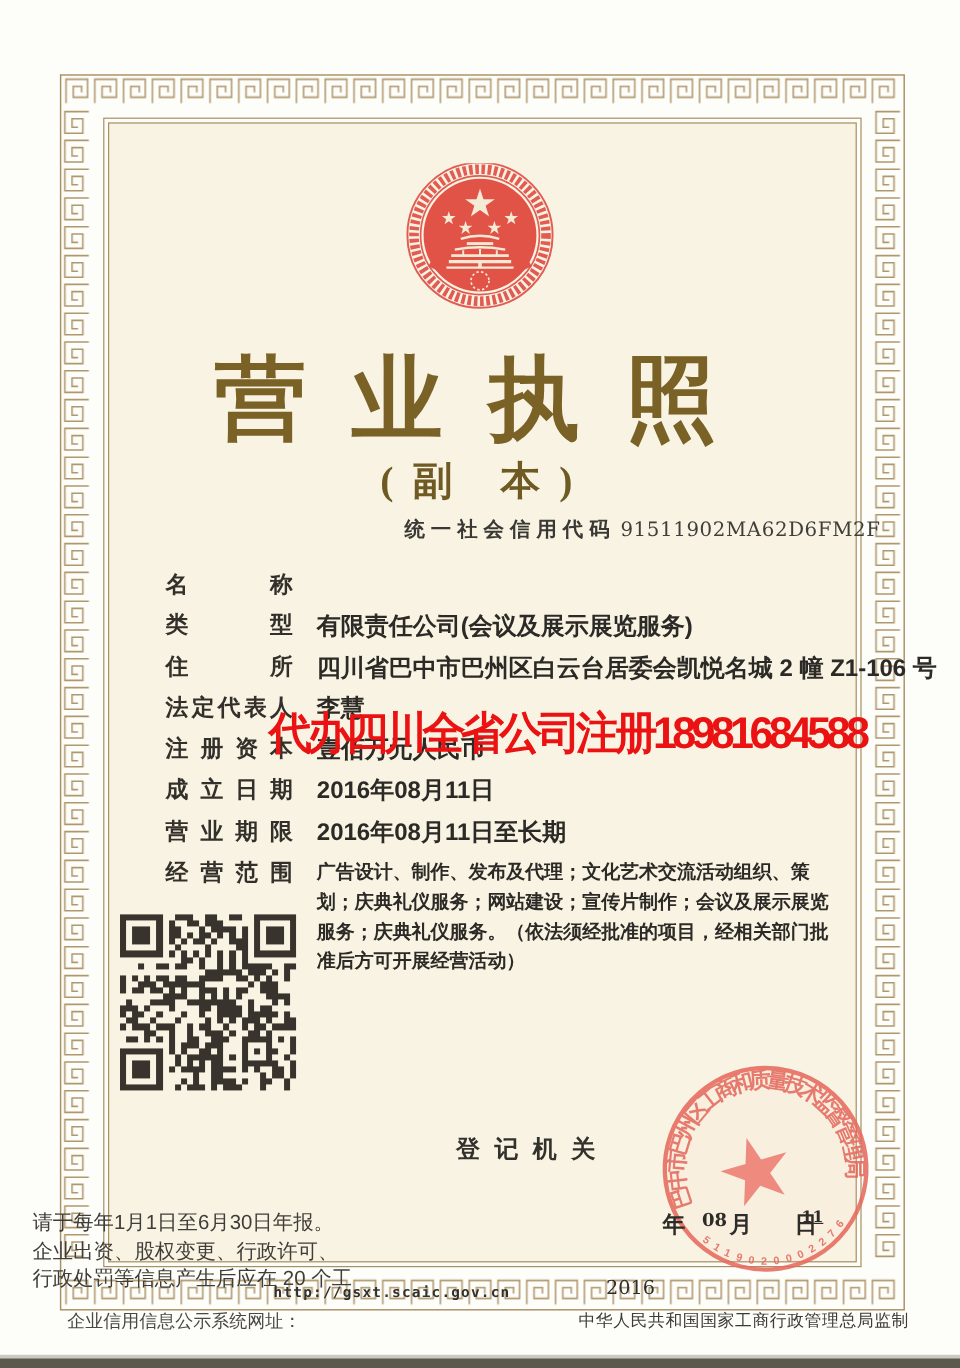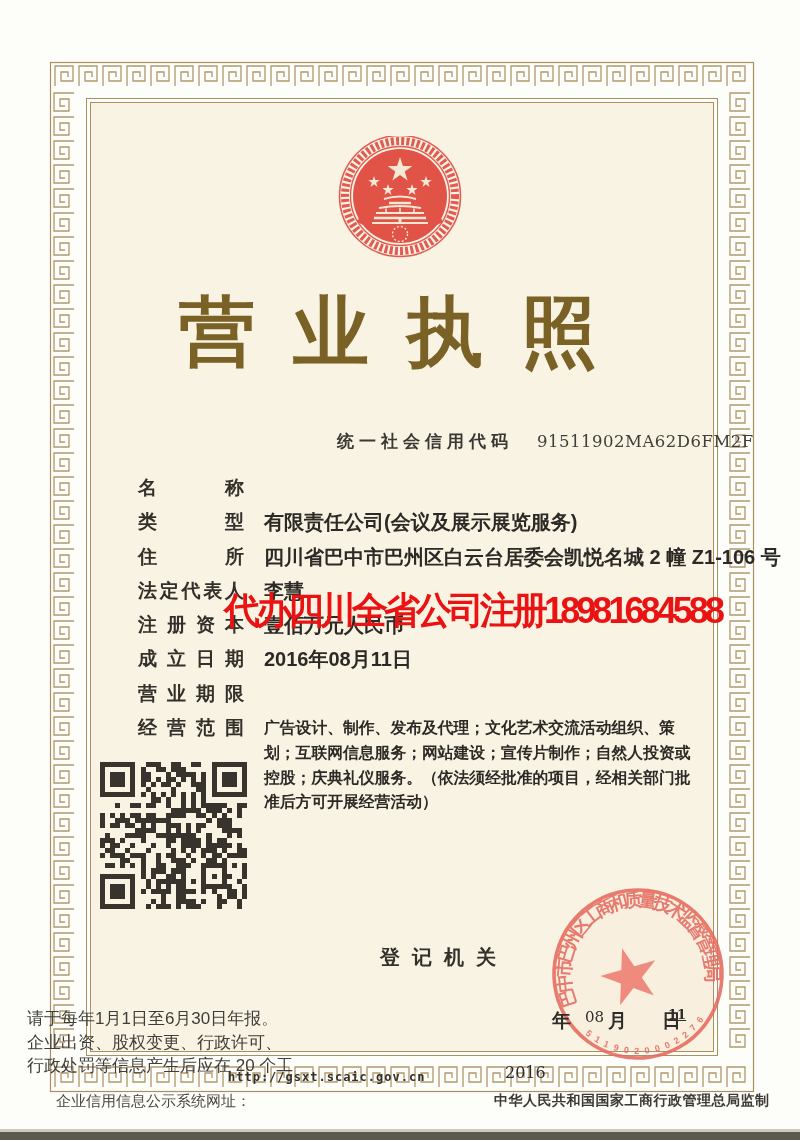--- a/index.html
+++ b/index.html
@@ -16,21 +16,21 @@
   
   .title{position:absolute;left:14px;right:0;top:282px;text-align:center;
          font-size:76px;font-weight:900;color:#7a6125;letter-spacing:38px;z-index:10;}
   .subtitle{position:absolute;left:10px;right:0;top:379px;text-align:center;
             font-family:"Liberation Serif","DejaVu Serif",serif;
             font-size:33px;font-weight:700;color:#6e5a22;letter-spacing:16px;z-index:10;}
 
   .credit{position:absolute;left:337px;top:430px;z-index:10;white-space:nowrap;}
   .credit .lab{font-size:17px;font-weight:700;color:#3a3834;letter-spacing:5px;}
   .credit .code{font-family:"DejaVu Serif","Liberation Serif",serif;
-                font-size:16.5px;color:#403e3a;letter-spacing:.5px;margin-left:24px;}
+                font-size:16.5px;color:#403e3a;letter-spacing:.5px;margin-left:4px;}
 
   
   .fields{position:absolute;left:138px;top:476px;width:556px;z-index:10;}
   .field-row{display:flex;align-items:flex-start;height:34.3px;}
   .field-row:last-child{height:auto;}
   .f-label{width:106px;flex:none;display:flex;justify-content:space-between;
            font-size:19px;font-weight:600;color:#33302b;line-height:24px;}
   .f-value{margin-left:20px;font-size:20px;font-weight:600;color:#2c2a26;
            white-space:nowrap;line-height:24px;}
   .field-row:last-child .f-value{white-space:normal;width:430px;font-size:15.8px;
@@ -44,34 +44,34 @@
   #qr{position:absolute;left:100px;top:762px;z-index:10;}
 
   .registrar{position:absolute;left:380px;top:944px;z-index:10;font-size:20px;
              font-weight:600;color:#33312c;letter-spacing:12px;white-space:nowrap;}
 
   #seal{position:absolute;left:548px;top:884px;z-index:35;transform:rotate(-8deg);opacity:.88;}
 
   .date-part{position:absolute;z-index:40;color:#2e2c28;white-space:nowrap;}
   .d-year {left:505px;top:1063px;font-family:"DejaVu Serif",serif;font-size:16px;}
   .d-yunit{left:552px;top:1008px;font-size:19px;font-weight:600;}
-  .d-month{left:585px;top:1008px;font-family:"DejaVu Serif",serif;font-size:15px;font-weight:400;}
+  .d-month{left:585px;top:1008px;font-family:"DejaVu Serif",serif;font-size:15px;font-weight:700;}
   .d-munit{left:608px;top:1008px;font-size:19px;font-weight:600;}
   .d-day  {left:668px;top:1007px;font-family:"DejaVu Serif",serif;font-size:13px;font-weight:700;text-decoration:underline;}
   .d-dunit{left:662px;top:1008px;font-size:19px;font-weight:600;}
 
   .notice{position:absolute;left:27px;top:1007px;z-index:20;font-size:17px;
           font-weight:500;color:#3f3d39;line-height:23.5px;white-space:nowrap;}
   .url{position:absolute;left:228px;top:1070px;z-index:20;
        font-family:"DejaVu Sans Mono","Liberation Mono",monospace;
        font-size:12px;font-weight:700;color:#33312c;letter-spacing:1px;}
   .pub-label{position:absolute;left:56px;top:1092px;z-index:20;font-size:15px;
              color:#4a4843;}
-  .supervisor{position:absolute;left:494px;top:1092px;z-index:20;font-size:14px;
-              font-weight:700;color:#3c3a36;letter-spacing:.5px;}
+  .supervisor{position:absolute;left:482px;top:1092px;z-index:20;font-size:14px;
+              font-weight:400;color:#3c3a36;letter-spacing:.5px;}
 
   .scan-edge{position:absolute;left:0;right:0;bottom:0;height:8px;background:#5b584e;z-index:90;}
   .scan-edge2{position:absolute;left:0;right:0;bottom:8px;height:3px;background:#aaa79c;opacity:.6;z-index:90;}
 </style>
 </head>
 <body>
 
 <div class="page">
 
   <svg id="frame" width="800" height="1140">
@@ -243,20 +243,21 @@
         <path d="M-28,27 H28" stroke-width="2"></path>
         <path d="M-14,12.5 V17 M0,11.5 V17 M14,12.5 V17" stroke-width="1.6"></path>
         <path d="M0,27 V22.5" stroke-width="3"></path>
       </g>
       <path d="M-42,24 Q0,47 42,24" fill="none" stroke="#e0463c" stroke-width="4.5"></path>
       <circle cx="0" cy="38" r="7.5" fill="#e0463c" stroke="#f5e9d4" stroke-width="1.4" stroke-dasharray="2 2"></circle>
     </g>
   </svg>
 
   <div class="title">营业执照</div>
+  <div class="subtitle">(副 本)</div>
 
   <div class="credit">
     <span class="lab">统一社会信用代码</span><span class="code">91511902MA62D6FM2F</span>
   </div>
 
   <div class="fields">
       <div class="field-row">
         <div class="f-label">
           <span>名</span>
           <span>称</span>
@@ -304,29 +305,30 @@
         </div>
         <div class="f-value">2016年08月11日</div>
       </div>
       <div class="field-row">
         <div class="f-label">
           <span>营</span>
           <span>业</span>
           <span>期</span>
           <span>限</span>
         </div>
+        <div class="f-value">2016年08月11日至长期</div>
       </div>
       <div class="field-row">
         <div class="f-label">
           <span>经</span>
           <span>营</span>
           <span>范</span>
           <span>围</span>
         </div>
-        <div class="f-value">广告设计、制作、发布及代理；文化艺术交流活动组织、策划；互联网信息服务；网站建设；宣传片制作；自然人投资或控股；庆典礼仪服务。（依法须经批准的项目，经相关部门批准后方可开展经营活动）</div>
+        <div class="f-value">广告设计、制作、发布及代理；文化艺术交流活动组织、策划；庆典礼仪服务；网站建设；宣传片制作；会议及展示展览服务；庆典礼仪服务。（依法须经批准的项目，经相关部门批准后方可开展经营活动）</div>
       </div>
     </div>
 
   <div class="watermark">代办四川全省公司注册18981684588</div>
 
   <svg id="qr" width="147" height="147" viewBox="0 0 29 29" shape-rendering="crispEdges">
       <rect x="0" y="0" width="1" height="1" fill="#38332c"></rect>
       <rect x="1" y="0" width="1" height="1" fill="#38332c"></rect>
       <rect x="2" y="0" width="1" height="1" fill="#38332c"></rect>
       <rect x="3" y="0" width="1" height="1" fill="#38332c"></rect>

